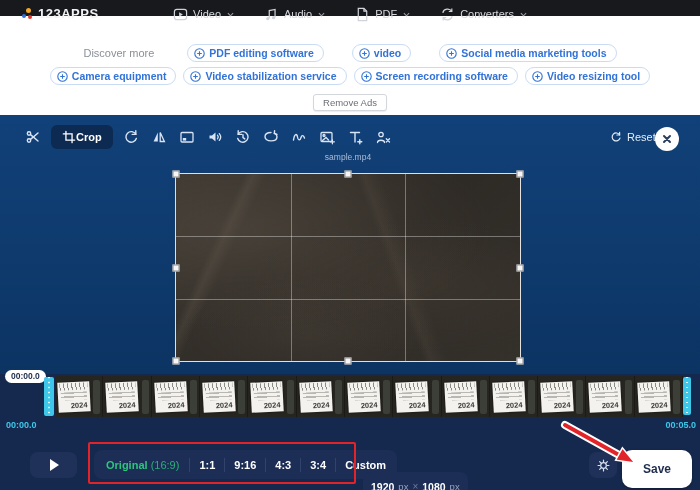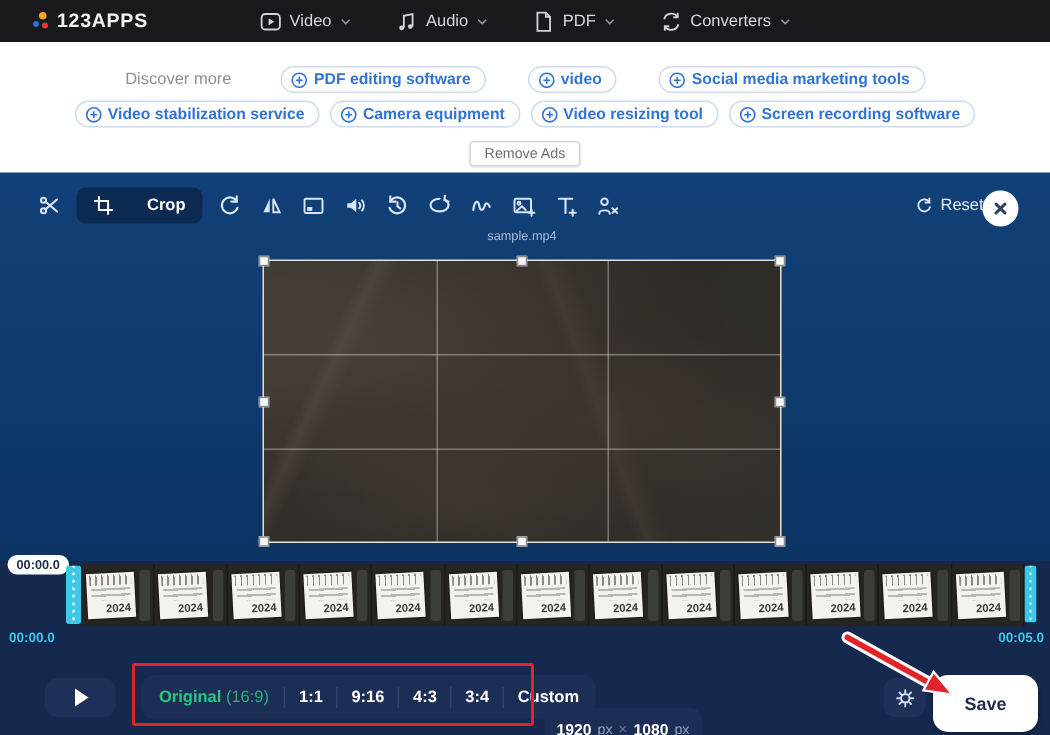--- a/index.html
+++ b/index.html
@@ -1,21 +1,21 @@
 <!DOCTYPE html>
 <html><head>
 <meta charset="utf-8">
 <style>
   * { margin:0; padding:0; box-sizing:border-box; }
   html,body { width:700px; height:490px; overflow:hidden; background:#fff;
     font-family:"Liberation Sans","DejaVu Sans",sans-serif; }
   #app { position:relative; width:700px; height:490px; }
 
   
-  .navbar { position:absolute; left:0; top:0; width:700px; height:28px; background:#17191d; }
+  .navbar { position:absolute; left:0; top:0; width:700px; height:16px; background:#17191d; }
   .logo { position:absolute; left:22px; top:6px; display:flex; align-items:center; gap:5px;
     color:#f2f3f4; font-weight:bold; font-size:13px; letter-spacing:.5px; }
   .logo-mark { position:relative; width:11px; height:13px; }
   .logo-mark i { position:absolute; border-radius:50%; width:4px; height:4px; }
   .logo-mark .d1 { left:4px; top:1px; background:#f5a623; width:5px; height:5px;}
   .logo-mark .d2 { left:0px; top:7px; background:#2f6fd6; }
   .logo-mark .d3 { left:6px; top:8px; background:#e4392f; }
   .nav-center { position:absolute; left:0; right:0; top:0; height:28px; display:flex;
     justify-content:center; align-items:center; gap:30px; }
   .nav-item { display:flex; align-items:center; gap:5px; color:#d6d9dd; font-size:11px; cursor:pointer; }
@@ -37,21 +37,21 @@
     color:#696e76; font-size:9.5px; box-shadow:0 1px 1px rgba(0,0,0,.08); cursor:pointer; }
 
   
   .editor-bg { position:absolute; left:0; top:115px; width:700px; height:259px;
     background:linear-gradient(#114179,#0c3463); }
   .bottom-bg { position:absolute; left:0; top:374px; width:700px; height:116px; background:#15294f; }
 
   .toolbar { position:absolute; left:20px; top:123px; height:28px; display:flex; align-items:center; gap:3px; }
   .tool-btn { width:25px; height:25px; display:flex; align-items:center; justify-content:center;
     border-radius:5px; cursor:pointer; }
-  .crop-btn { display:flex; align-items:center; gap:22px; background:#0d2a52; border-radius:6px;
+  .crop-btn { display:flex; align-items:center; gap:0; background:#0d2a52; border-radius:6px;
     padding:5px 11px; color:#fff; font-weight:bold; font-size:11px; margin:0 3px; cursor:pointer; }
   .reset { position:absolute; left:610px; top:131px; display:flex; align-items:center; gap:5px;
     color:#e3ecf7; font-size:11px; cursor:pointer; }
   .close-btn { position:absolute; left:655px; top:127px; width:24px; height:24px; border-radius:50%;
     background:#fff; display:flex; align-items:center; justify-content:center; cursor:pointer; }
 
   .filename { position:absolute; left:175px; top:152px; width:346px; text-align:center;
     color:#a9bdd9; font-size:8.5px; }
 
   
@@ -211,42 +211,42 @@
           </svg>
         <span>Social media marketing tools</span>
       </span>
     </div>
     <div class="chip-row row2">
       <span class="chip">
         <svg width="11" height="11" viewBox="0 0 11 11" fill="none" stroke="#3273d8" stroke-width="1.1">
             <circle cx="5.5" cy="5.5" r="4.7"></circle>
             <path d="M5.5 3.2 V7.8 M3.2 5.5 H7.8"></path>
           </svg>
+        <span>Camera equipment</span>
+      </span>
+      <span class="chip">
+        <svg width="11" height="11" viewBox="0 0 11 11" fill="none" stroke="#3273d8" stroke-width="1.1">
+            <circle cx="5.5" cy="5.5" r="4.7"></circle>
+            <path d="M5.5 3.2 V7.8 M3.2 5.5 H7.8"></path>
+          </svg>
         <span>Video stabilization service</span>
       </span>
       <span class="chip">
         <svg width="11" height="11" viewBox="0 0 11 11" fill="none" stroke="#3273d8" stroke-width="1.1">
             <circle cx="5.5" cy="5.5" r="4.7"></circle>
             <path d="M5.5 3.2 V7.8 M3.2 5.5 H7.8"></path>
           </svg>
-        <span>Camera equipment</span>
+        <span>Screen recording software</span>
       </span>
       <span class="chip">
         <svg width="11" height="11" viewBox="0 0 11 11" fill="none" stroke="#3273d8" stroke-width="1.1">
             <circle cx="5.5" cy="5.5" r="4.7"></circle>
             <path d="M5.5 3.2 V7.8 M3.2 5.5 H7.8"></path>
           </svg>
         <span>Video resizing tool</span>
-      </span>
-      <span class="chip">
-        <svg width="11" height="11" viewBox="0 0 11 11" fill="none" stroke="#3273d8" stroke-width="1.1">
-            <circle cx="5.5" cy="5.5" r="4.7"></circle>
-            <path d="M5.5 3.2 V7.8 M3.2 5.5 H7.8"></path>
-          </svg>
-        <span>Screen recording software</span>
       </span>
     </div>
     <div class="remove-ads-wrap">
       <span class="remove-ads">Remove Ads</span>
     </div>
   </div>
 
   <div class="editor-bg"></div>
   <div class="bottom-bg"></div>
 

